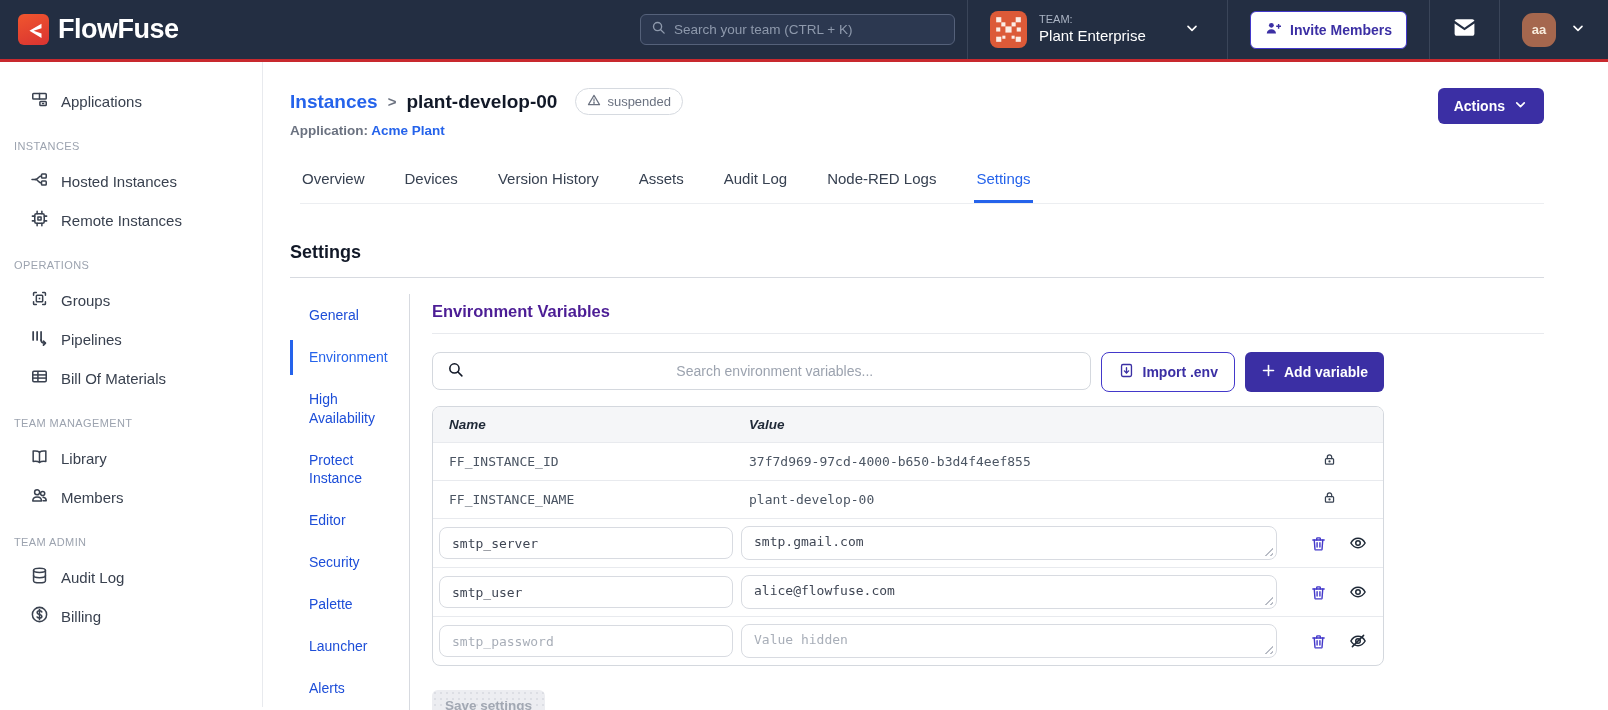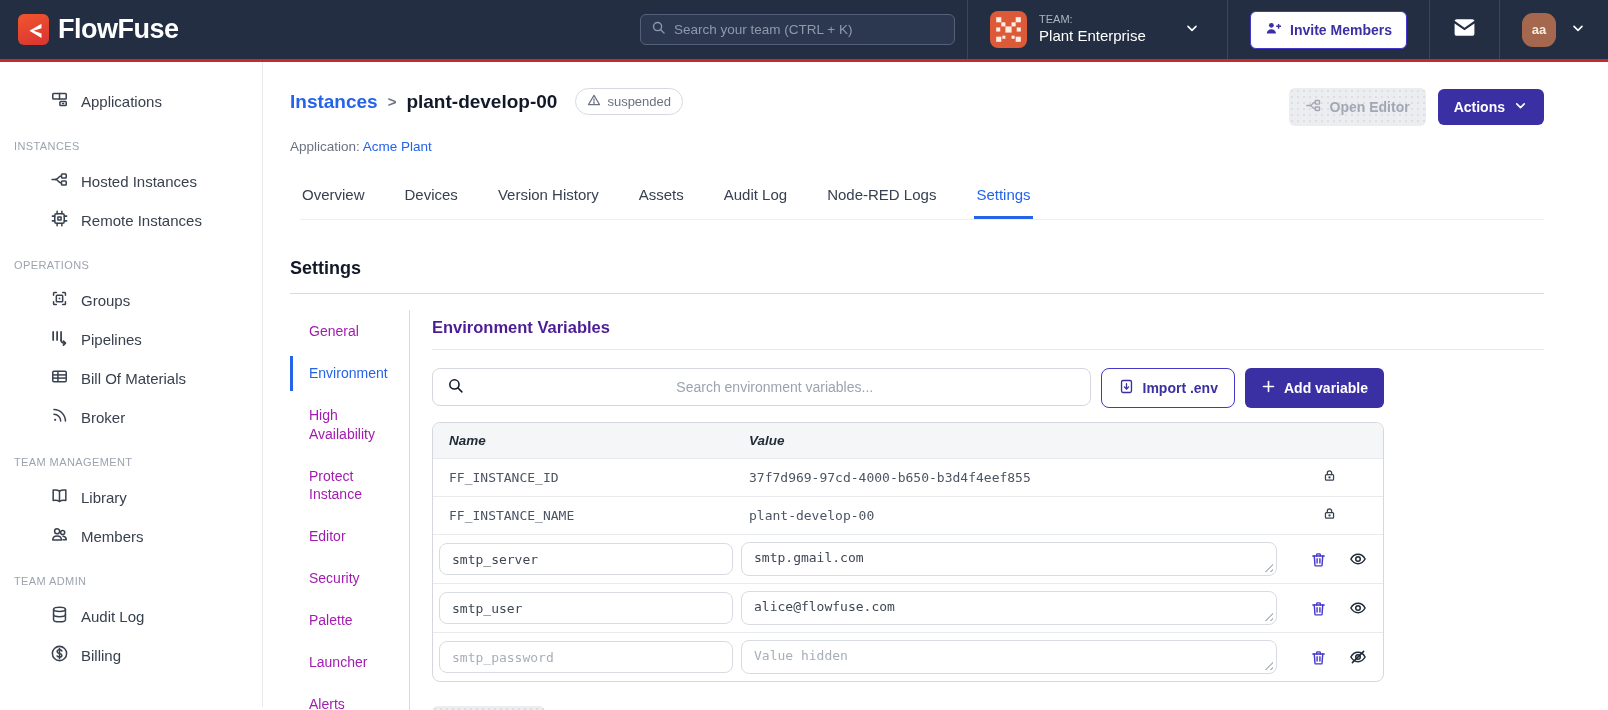--- a/index.html
+++ b/index.html
@@ -34,57 +34,57 @@
     padding:8px 14px; cursor:pointer; font-family:inherit; }
   .avatar-chip { width:34px; height:34px; border-radius:11px; background:#A5674E; color:#F7ECDD;
     display:flex; align-items:center; justify-content:center; font-size:13px; font-weight:700; }
   .user-menu { gap:14px; }
 
   
   .page-body { display:flex; height:645px; }
   .sidebar { width:263px; flex:none; background:#fff; border-right:1px solid #E8EAEE;
     padding-top:20px; }
   .side-item { display:flex; align-items:center; gap:12px; padding:8px 14px 8px 30px;
-    font-size:15px; color:#39414F; cursor:pointer; margin-bottom:1px;margin-left:20px; }
+    font-size:15px; color:#39414F; cursor:pointer; margin-bottom:1px; }
   .side-item svg { flex:none; color:#39414F; }
   .side-title { font-size:11px; letter-spacing:.4px; color:#9CA3AF; padding:0 14px;
     margin:20px 0 10px; font-weight:400; }
 
   .main { flex:1; padding:26px 64px 0 27px; }
 
   
   .head-row { display:flex; justify-content:space-between; align-items:flex-start; }
   .crumb-line { display:flex; align-items:center; gap:10px; }
   .crumb-link { color:#2563EB; font-size:19px; font-weight:700; cursor:pointer; }
   .crumb-sep { color:#6B7280; font-size:15px; font-weight:700; }
   .crumb-current { color:#111827; font-size:19px; font-weight:700; }
   .badge { display:flex; align-items:center; gap:6px; border:1px solid #D6DAE0; border-radius:14px;
     padding:4px 11px; color:#6B7280; font-size:13px; margin-left:8px; background:#fff; }
-  .app-line { margin-top:24px; font-size:13.5px; color:#6B7280; }
+  .app-line { margin-top:8px; font-size:13.5px; color:#6B7280;font-weight:bold; }
   .app-line a { color:#2563EB; text-decoration:none; cursor:pointer; }
   .head-buttons { display:flex; gap:12px; align-items:center; }
   .btn { display:flex; align-items:center; gap:8px; border-radius:6px; font-size:14px;
     font-weight:700; padding:9px 16px; cursor:pointer; border:none; font-family:inherit; }
   .btn-disabled { background-color:#ECEDF1; color:#A2A8B3; cursor:default;
     background-image:radial-gradient(#DCDEE4 1px, transparent 1.2px); background-size:6px 6px; }
   .btn-primary { background:#3B2FA4; color:#fff; }
 
   
   .tabs { display:flex; gap:36px; margin:26px 0 0 10px; border-bottom:1px solid #ECEEF1; }
   .tab { font-size:15px; color:#374151; padding:6px 2px 13px; cursor:pointer;
     border-bottom:3px solid transparent; }
   .tab.active { color:#2563EB; border-bottom-color:#2563EB; }
 
   
   .settings-title { font-size:18px; font-weight:700; color:#111827; margin-top:38px; }
   .settings-hr { border:none; border-top:1px solid #D7DAE0; margin-top:14px; }
   .settings-body { display:flex; margin-top:16px; }
   .subnav { width:120px; flex:none; border-right:1px solid #D7DAE0; padding:4px 0 30px;
     min-height:415px; }
-  .subnav-item { font-size:14px; color:#a21caf; padding:8px 4px 8px 16px; margin-bottom:7px;
+  .subnav-item { font-size:14px; color:#1d4ed8; padding:8px 4px 8px 16px; margin-bottom:7px;
     border-left:3px solid transparent; cursor:pointer; line-height:1.35; }
   .subnav-item.active { color:#2563EB; border-left-color:#2563EB; }
   .env-pane { flex:1; padding:8px 0 0 22px; }
   .env-title { font-size:16.5px; font-weight:700; color:#4c1d95; padding-bottom:12px;
     border-bottom:1px solid #E8EAEE; }
   .env-body { max-width:952px; }
   .search-row { display:flex; gap:10px; margin:18px 0 14px; }
   .env-search { flex:1; height:38px; border:1px solid #D4D8DE; border-radius:8px;
     display:flex; align-items:center; gap:10px; padding:0 14px; background:#fff; }
   .env-search input { border:none; outline:none; font-size:14px; width:100%; color:#374151;text-align:center; }
@@ -282,30 +282,20 @@
       <span>
         <svg width="19" height="19" viewBox="0 0 24 24" fill="none" stroke="currentColor" stroke-width="1.9" stroke-linejoin="round">
             <rect x="3.5" y="5.5" width="17" height="13" rx="1.5"></rect>
             <line x1="3.5" y1="10" x2="20.5" y2="10"></line>
             <line x1="3.5" y1="14" x2="20.5" y2="14"></line>
             <line x1="10" y1="5.5" x2="10" y2="18.5"></line>
           </svg>
       </span>
       <span>Bill Of Materials</span>
     </div>
-    <div class="side-item">
-      <span>
-        <svg width="19" height="19" viewBox="0 0 24 24" fill="none" stroke="currentColor" stroke-width="1.9" stroke-linecap="round">
-            <circle cx="6.5" cy="17.5" r="1.4" fill="currentColor" stroke="none"></circle>
-            <path d="M5 10.5a8.5 8.5 0 0 1 8.5 8.5"></path>
-            <path d="M5 4.5A14.5 14.5 0 0 1 19.5 19"></path>
-          </svg>
-      </span>
-      <span>Broker</span>
-    </div>
 
     <div class="side-title">TEAM MANAGEMENT</div>
     <div class="side-item">
       <span>
         <svg width="19" height="19" viewBox="0 0 24 24" fill="none" stroke="currentColor" stroke-width="1.9" stroke-linecap="round" stroke-linejoin="round">
             <path d="M12 6.5C10 5 7 4.8 4 5.2v13c3-.4 6-.2 8 1.3 2-1.5 5-1.7 8-1.3v-13c-3-.4-6-.2-8 1.3z"></path>
             <path d="M12 6.5v13"></path>
           </svg>
       </span>
       <span>Library</span>
@@ -362,32 +352,20 @@
             </span>
             <span>suspended</span>
           </span>
         </div>
         <div class="app-line">
           <span>Application:</span>
           <a>Acme Plant</a>
         </div>
       </div>
       <div class="head-buttons">
-        <button class="btn btn-disabled">
-          <span>
-            <svg width="17" height="17" viewBox="0 0 24 24" fill="none" stroke="#A2A8B3" stroke-width="2" stroke-linecap="round" stroke-linejoin="round">
-                <path d="M2.5 12h4"></path>
-                <path d="M6.5 12c4.5 0 3.5-4.5 8-4.5"></path>
-                <path d="M6.5 12c4.5 0 3.5 4.5 8 4.5"></path>
-                <rect x="14.5" y="5" width="6" height="5" rx="1"></rect>
-                <rect x="14.5" y="14" width="6" height="5" rx="1"></rect>
-              </svg>
-          </span>
-          <span>Open Editor</span>
-        </button>
         <button class="btn btn-primary">
           <span>Actions</span>
           <span>
             <svg width="15" height="15" viewBox="0 0 24 24" fill="none" stroke="#fff" stroke-width="2.6" stroke-linecap="round" stroke-linejoin="round">
                 <polyline points="6,9.5 12,15.5 18,9.5"></polyline>
               </svg>
           </span>
         </button>
       </div>
     </div>

